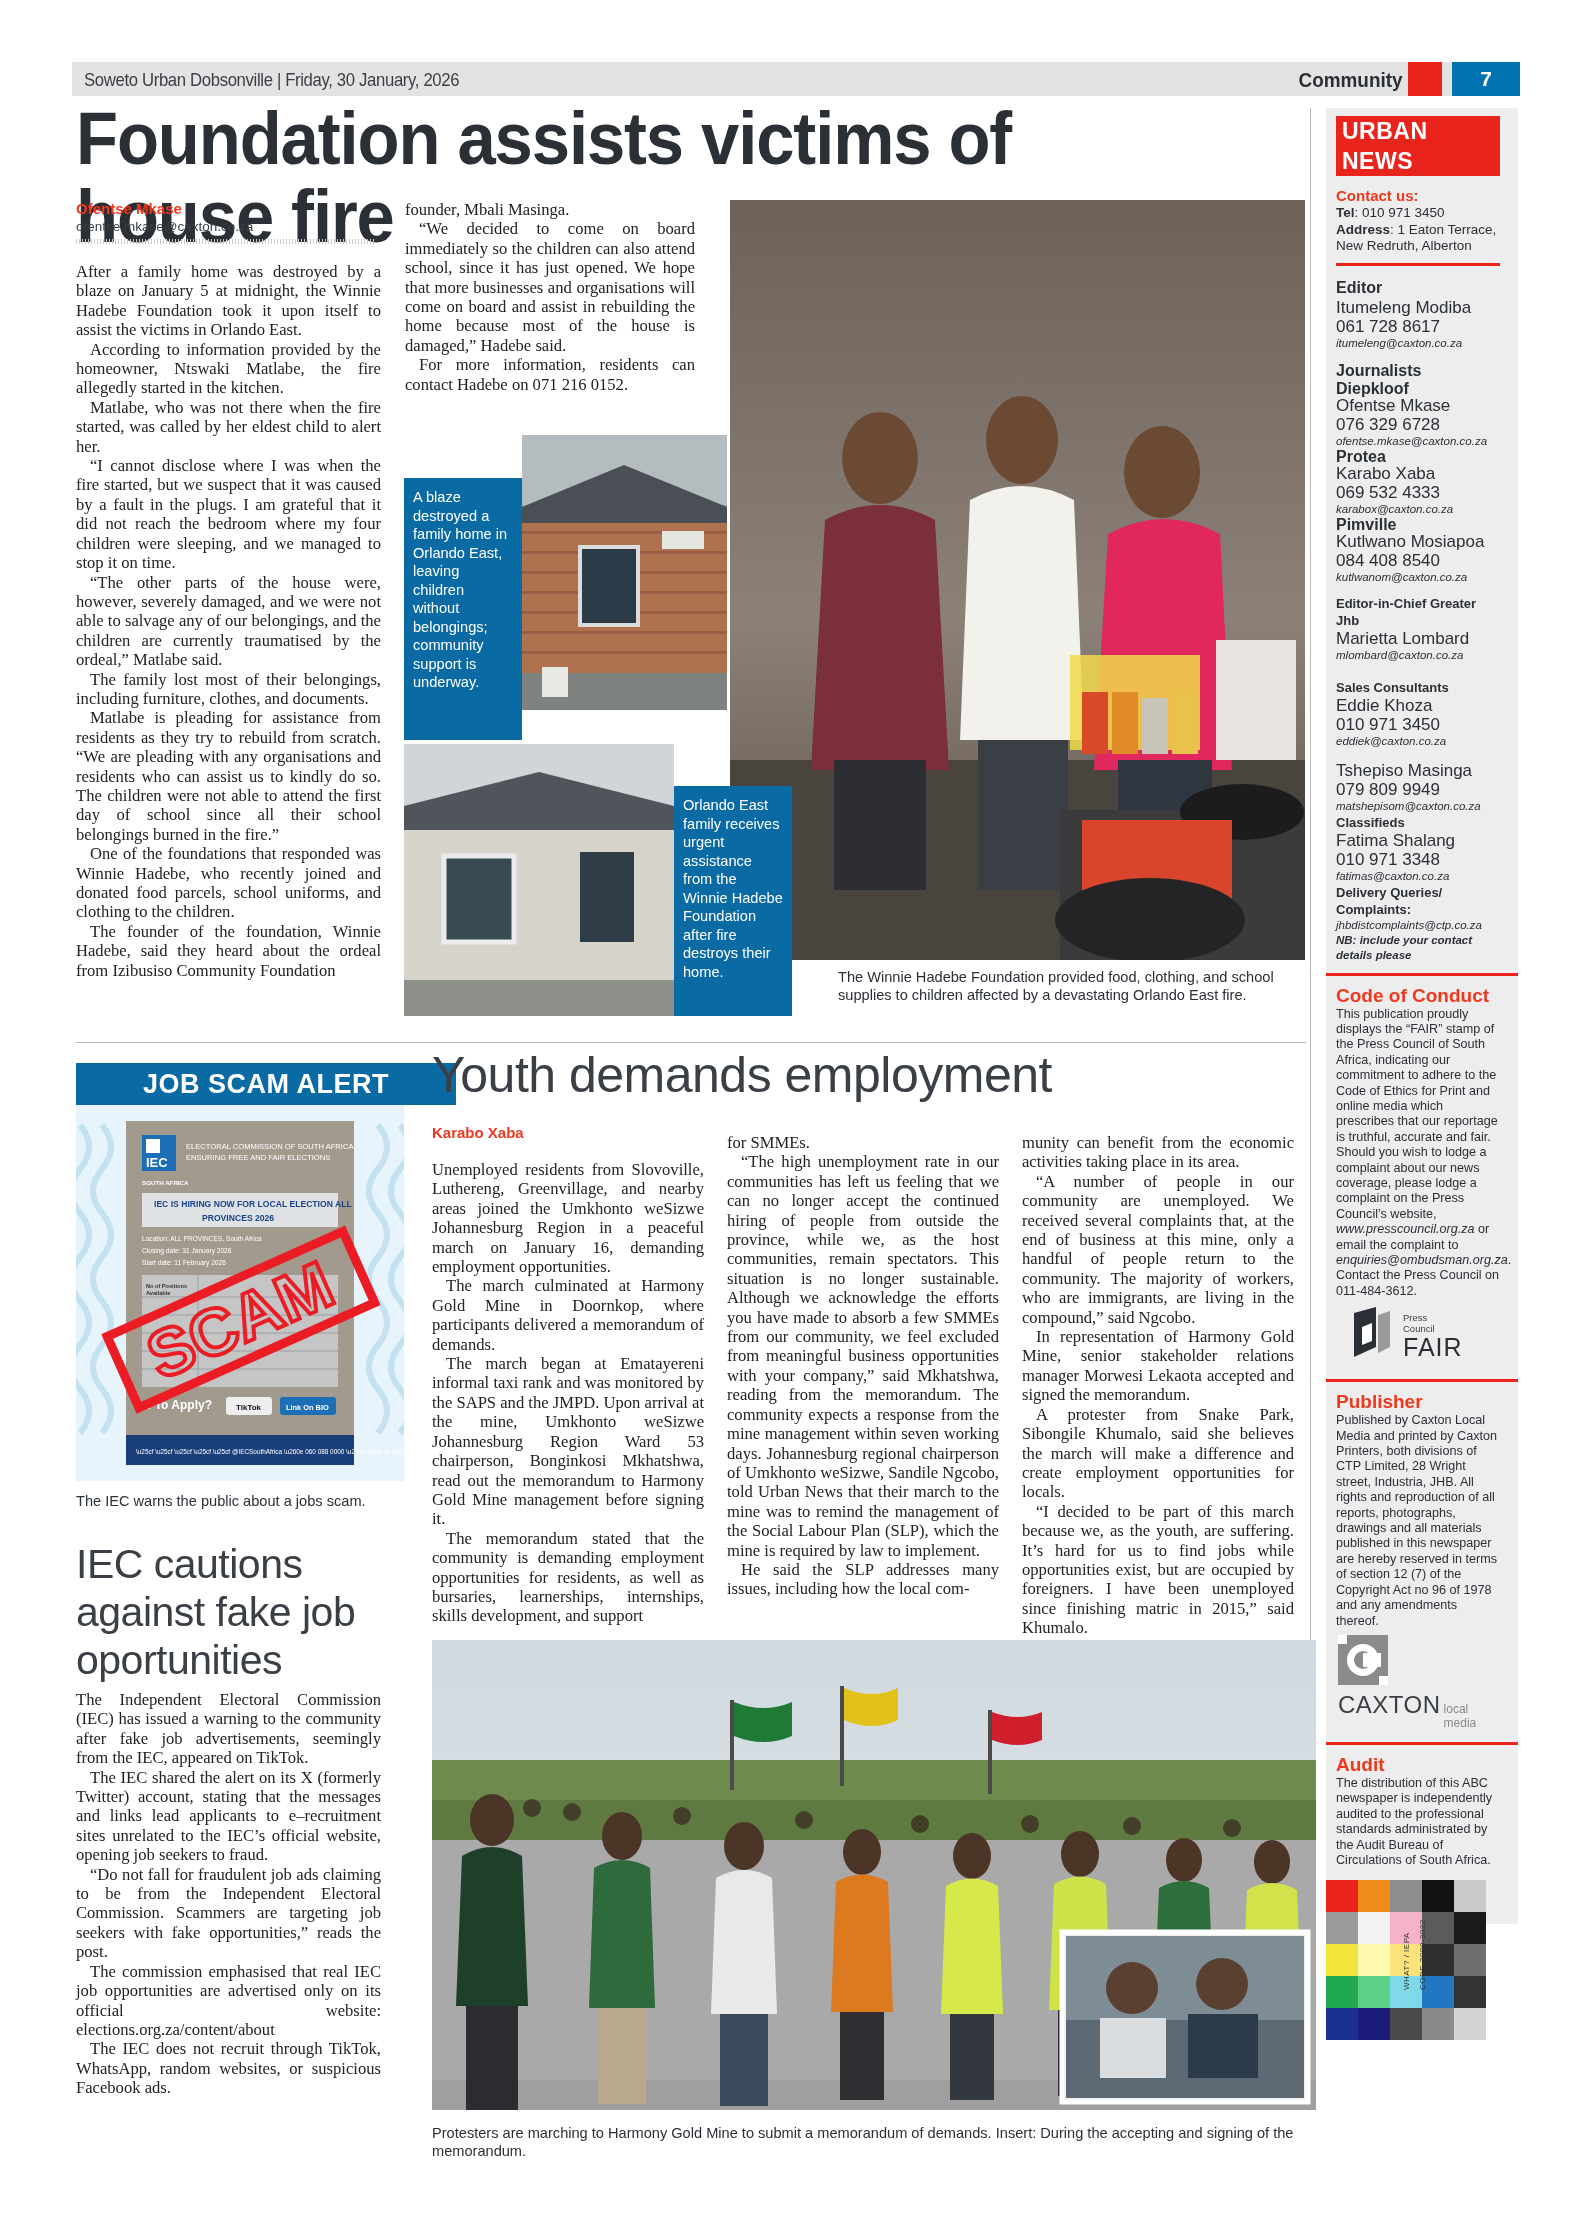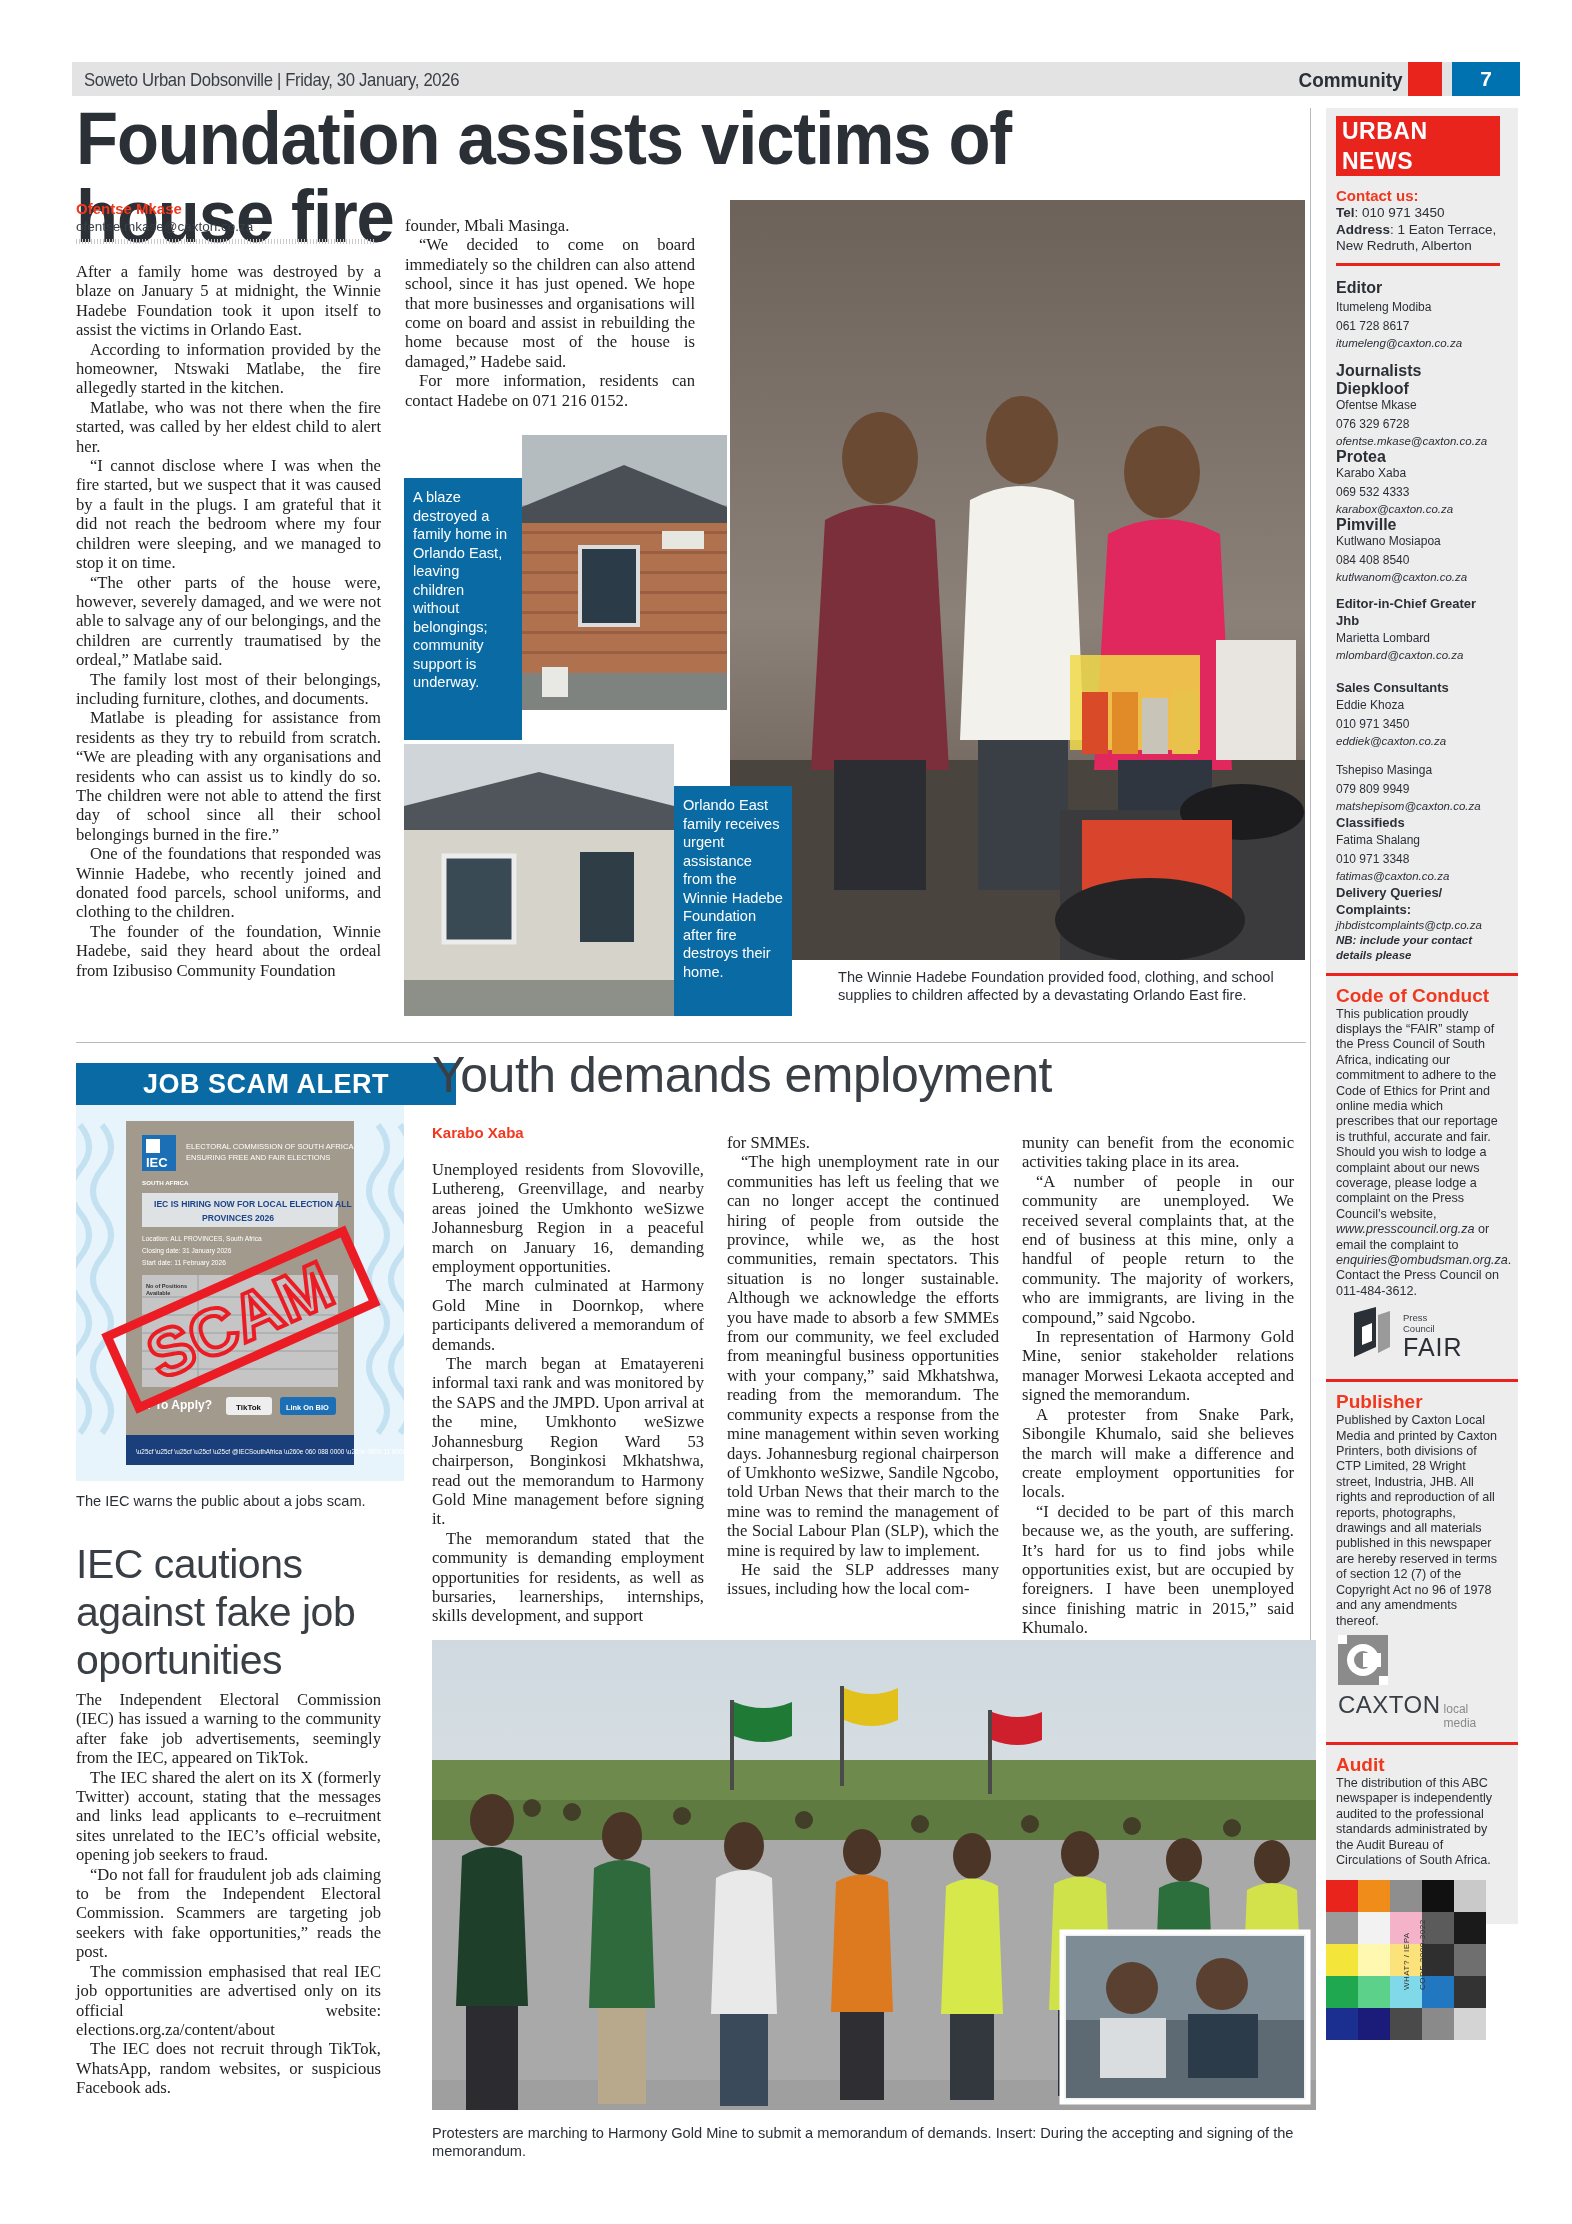--- a/index.html
+++ b/index.html
@@ -60,21 +60,21 @@
   .sb-block{background:#ededed;padding:8px 18px 10px 10px;box-sizing:border-box;width:192px;}
   .sb-urban{background:#e8241d;color:#fff;font-weight:bold;font-size:23px;line-height:30px;padding:0 6px;
     font-family:"Liberation Sans Narrow","Liberation Sans",sans-serif;letter-spacing:0.5px;}
   .sb-h-red{color:#f0381f;font-weight:bold;font-size:15px;line-height:19px;}
   .sb-h-red-big{color:#f0381f;font-weight:bold;font-size:19px;line-height:23px;}
   .sb-line{font-size:13.5px;line-height:16.5px;color:#2b2f36;}
   .sb-line b{font-weight:bold;margin-top:14px;}
   .sb-em{font-size:11.5px;line-height:15px;font-style:italic;color:#2b2f36;}
   .sb-role{font-size:13px;font-weight:bold;line-height:17px;color:#2b2f36;}
   .sb-role-sm{font-size:16px;font-weight:bold;line-height:15px;color:#2b2f36;}
-  .sb-name{font-size:12px;line-height:19px;color:#2b2f36;}
+  .sb-name{font-size:17px;line-height:19px;color:#2b2f36;}
   .sb-head{font-size:16px;font-weight:bold;line-height:20px;color:#2b2f36;}
   .sb-para{font-size:12.6px;line-height:15.4px;color:#2b2f36;}
   .sb-para i{font-style:italic;}
   .redbar{height:3px;background:#e8241d;}
 
   
   .swatches{position:absolute;left:1326px;top:1880px;width:192px;}
   .srow{display:flex;}
   .sw{width:32px;height:32px;}
 
@@ -109,21 +109,21 @@
       <p>According to information provided by the homeowner, Ntswaki Matlabe, the fire allegedly started in the kitchen.</p>
       <p>Matlabe, who was not there when the fire started, was called by her eldest child to alert her.</p>
       <p>“I cannot disclose where I was when the fire started, but we suspect that it was caused by a fault in the plugs. I am grateful that it did not reach the bedroom where my four children were sleeping, and we managed to stop it on time.</p>
       <p>“The other parts of the house were, however, severely damaged, and we were not able to salvage any of our belongings, and the children are currently traumatised by the ordeal,” Matlabe said.</p>
       <p>The family lost most of their belongings, including furniture, clothes, and documents.</p>
       <p>Matlabe is pleading for assistance from residents as they try to rebuild from scratch. “We are pleading with any organisations and residents who can assist us to kindly do so. The children were not able to attend the first day of school since all their school belongings burned in the fire.”</p>
       <p>One of the foundations that responded was Winnie Hadebe, who recently joined and donated food parcels, school uniforms, and clothing to the children.</p>
       <p>The founder of the foundation, Winnie Hadebe, said they heard about the ordeal from Izibusiso Community Foundation</p>
     </div>
 
-  <div class="bodytext" id="lead-col2" style="position:absolute;left:405px;top:216px;width:290px;">
+  <div class="bodytext" id="lead-col2" style="position:absolute;left:405px;top:200px;width:290px;">
       <p class="first">founder, Mbali Masinga.</p>
       <p>“We decided to come on board immediately so the children can also attend school, since it has just opened. We hope that more businesses and organisations will come on board and assist in rebuilding the home because most of the house is damaged,” Hadebe said.</p>
       <p>For more information, residents can contact Hadebe on 071 216 0152.</p>
     </div>
 
   <div class="photo" style="left:730px;top:200px;width:575px;height:760px;">
     <svg width="575" height="760" viewBox="0 0 575 760" preserveAspectRatio="none">
       <defs>
         <linearGradient id="wallg" x1="0" y1="0" x2="0" y2="1">
           <stop offset="0%" stop-color="#6d625a"></stop>

